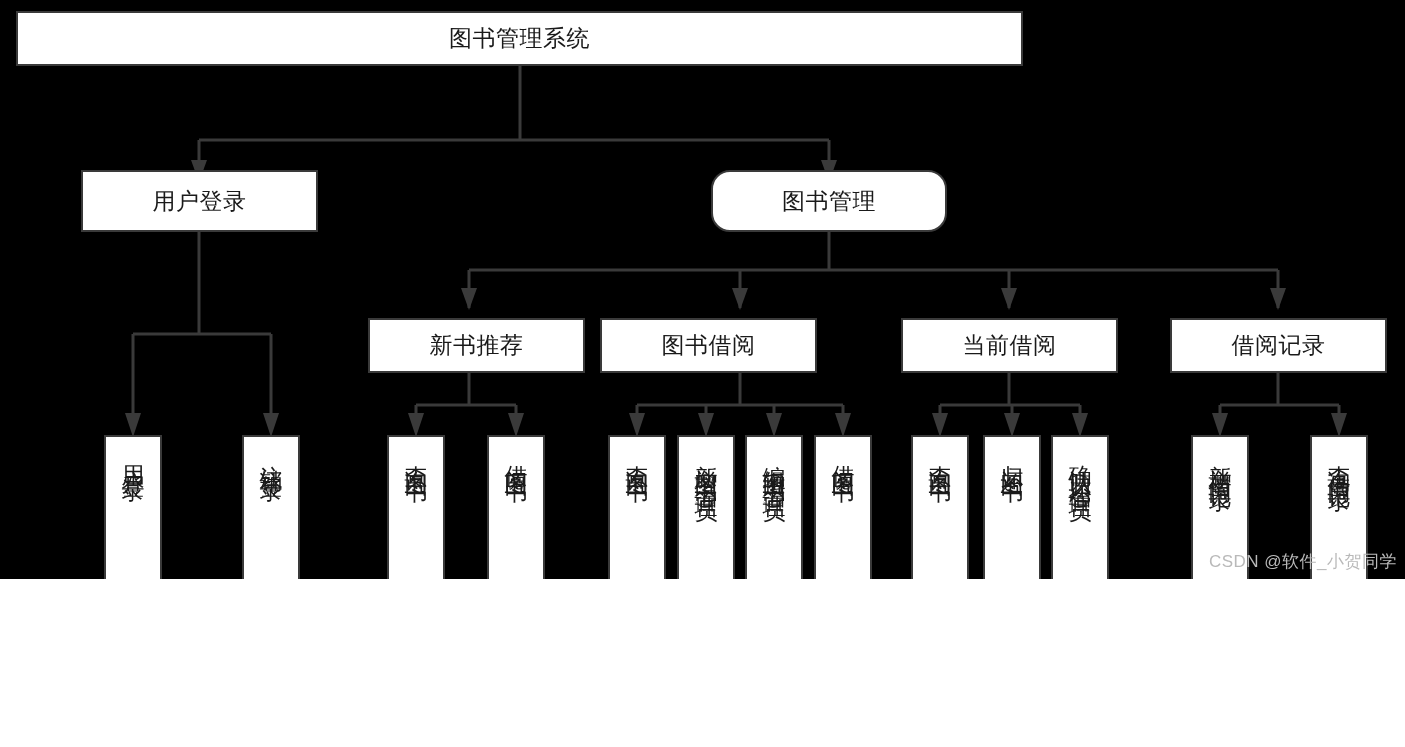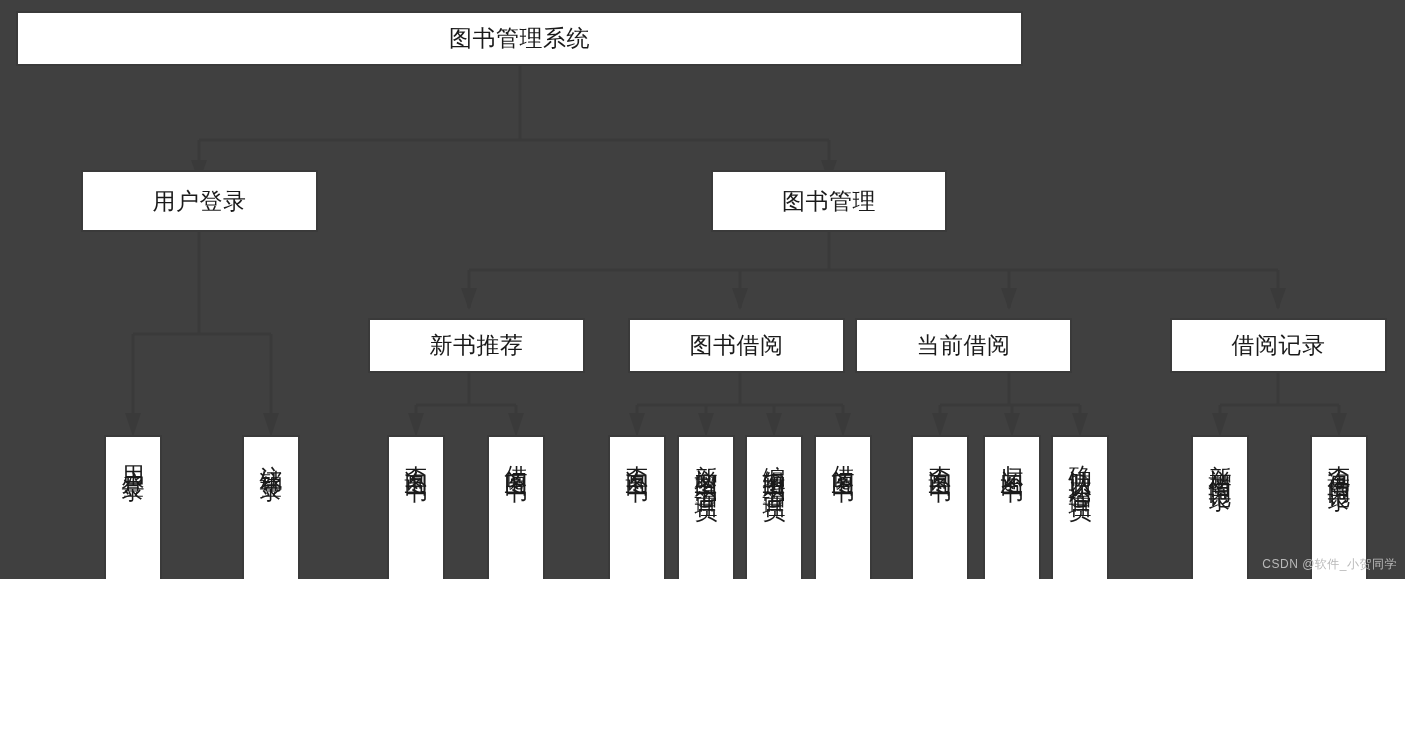--- a/index.html
+++ b/index.html
@@ -8,21 +8,21 @@
     padding: 0;
     background: #ffffff;
   }
   body {
     font-family: "Liberation Sans", "DejaVu Sans", sans-serif;
   }
   #canvas {
     position: relative;
     width: 1405px;
     height: 579px;
-    background: #404040;
+    background: #000000;
     overflow: hidden;
   }
   svg.wires {
     position: absolute;
     left: 0;
     top: 0;
     width: 1405px;
     height: 747px;
     pointer-events: none;
   }
@@ -51,21 +51,21 @@
     text-orientation: upright;
     letter-spacing: 5px;
     line-height: 1;
     white-space: nowrap;
     color: #1a1a1a;
   }
   .watermark {
     position: absolute;
     right: 8px;
     bottom: 6px;
-    font-size: 12px;
+    font-size: 17px;
     color: #b9b9b9;
     letter-spacing: 0.5px;
     white-space: nowrap;
   }
 </style>
 </head>
 <body>
 
 <div id="canvas">
 
@@ -150,31 +150,31 @@
     </g>
   </svg>
 
   <div class="node h-node" style="left:16px; top:11px; width:1007px; height:55px;">
     <span>图书管理系统</span>
   </div>
 
   <div class="node h-node" style="left:81px; top:170px; width:237px; height:62px;">
     <span>用户登录</span>
   </div>
-  <div class="node h-node" style="left:711px; top:170px; width:236px; height:62px;">
+  <div class="node h-node" style="left:711px; top:170px; width:236px; height:62px;border-radius:19px;">
     <span>图书管理</span>
   </div>
 
   <div class="node h-node" style="left:361px; top:318px; width:217px; height:55px;margin-left:7px;">
     <span>新书推荐</span>
   </div>
-  <div class="node h-node" style="left:628px; top:318px; width:217px; height:55px;">
+  <div class="node h-node" style="left:600px; top:318px; width:217px; height:55px;">
     <span>图书借阅</span>
   </div>
-  <div class="node h-node" style="left:855px; top:318px; width:217px; height:55px;">
+  <div class="node h-node" style="left:901px; top:318px; width:217px; height:55px;">
     <span>当前借阅</span>
   </div>
   <div class="node h-node" style="left:1170px; top:318px; width:217px; height:55px;text-align:center;">
     <span>借阅记录</span>
   </div>
 
   <div class="node leaf-node" style="left:104px; top:435px; width:58px; height:299px;">
     <span class="leaf-text">用户登录</span>
   </div>
   <div class="node leaf-node" style="left:242px; top:435px; width:58px; height:299px;">

